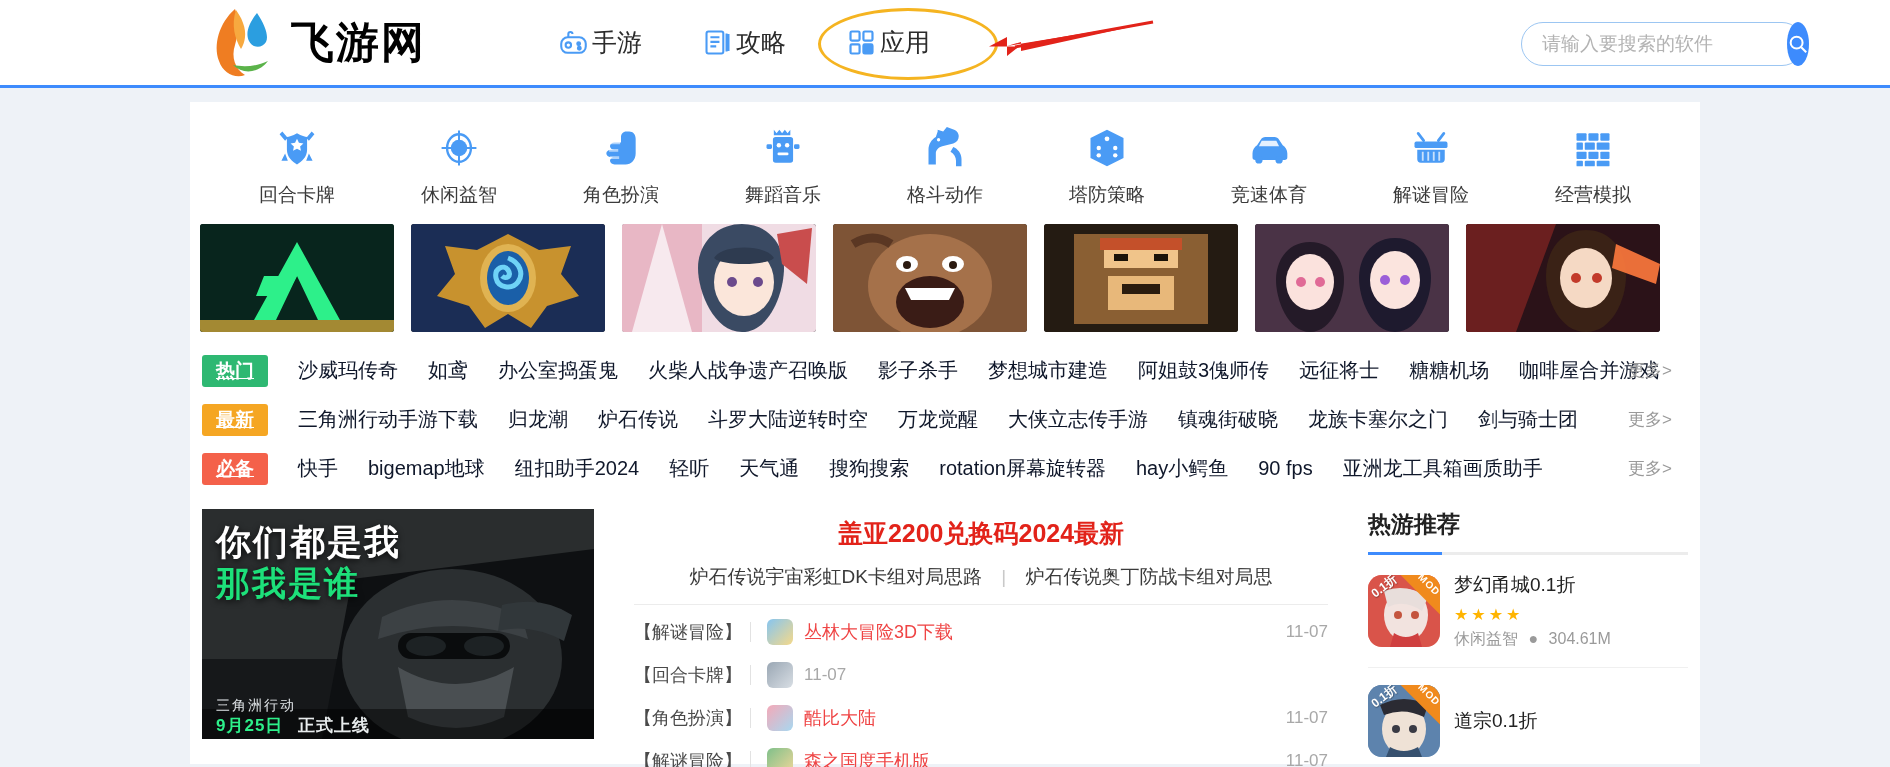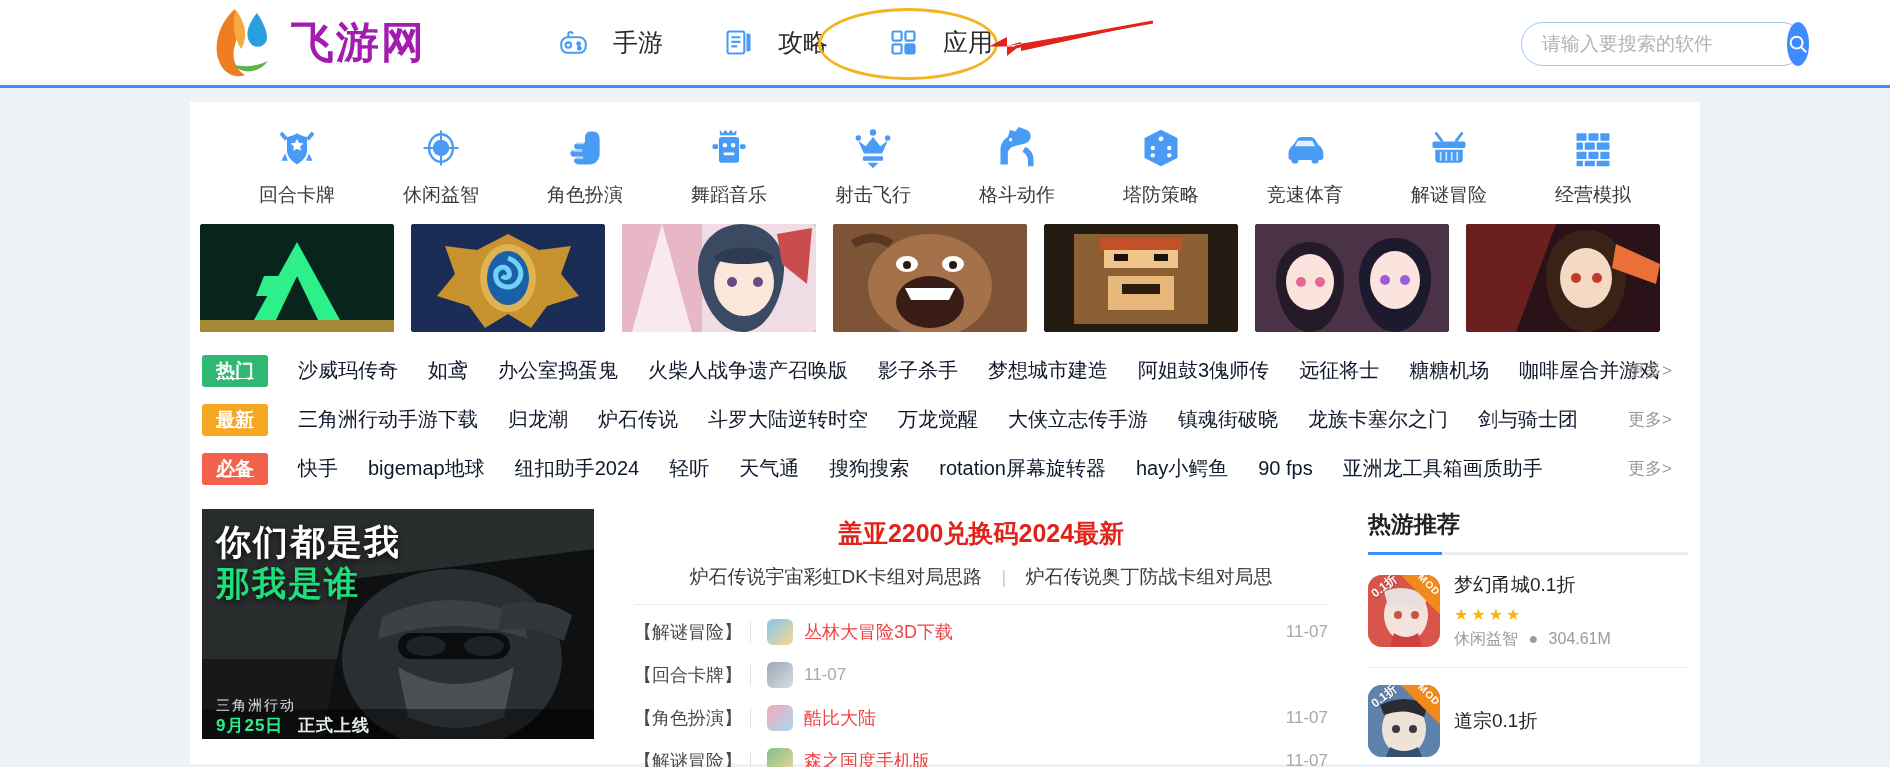--- a/index.html
+++ b/index.html
@@ -17,28 +17,28 @@
     width: 1890px; height: 88px;
     background: #ffffff;
     border-bottom: 3px solid #3d8bfd;
     display: flex; align-items: center;
   }
   .logo-wrap { display: flex; align-items: center; margin-left: 205px; }
   .logo-mark { width: 74px; height: 72px; position: relative; }
   .logo-text {
     margin-left: 12px;
     font-size: 43px; font-weight: bold; letter-spacing: 2px;
-    color: #a21caf;
+    color: #000000;
     font-family: Liberation Sans, sans-serif;
     text-align: center;
   }
 
   .nav { display: flex; align-items: center; margin-left: 118px; }
   .nav-item {
-    display: flex; align-items: center; gap: 24px;
+    display: flex; align-items: center; gap: 3px;
     padding: 6px 14px; cursor: pointer; position: relative;
   }
   .nav-item + .nav-item { margin-left: 32px; }
   .nav-label { font-size: 25px; color: #2b2b2b; }
   .nav-ico { width: 31px; height: 31px; display:block; }
 
   .highlight-ellipse {
     position: absolute;
     left: 818px; top: 8px;
     width: 180px; height: 72px;
@@ -296,31 +296,20 @@
           <rect x="13" y="12" width="22" height="28" rx="3"></rect>
           <rect x="6" y="20" width="6" height="5" rx="1.5"></rect>
           <rect x="36" y="20" width="6" height="5" rx="1.5"></rect>
           <circle cx="19.5" cy="21" r="2.4" fill="#fff"></circle>
             <circle cx="28.5" cy="21" r="2.4" fill="#fff"></circle>
           <rect x="18" y="29" width="12" height="3" rx="1.5" fill="#fff"></rect>
         </svg>
         <div class="cat-label">舞蹈音乐</div>
       </div>
 
-      <div class="cat">
-        <svg class="cat-ico" viewBox="0 0 48 48" fill="#4a9bf5">
-          <circle cx="24" cy="7" r="3.5"></circle>
-            <circle cx="8" cy="13" r="3"></circle>
-            <circle cx="40" cy="13" r="3"></circle>
-          <path d="M8 16l6 14h20l6-14-8 6-8-10-8 10z"></path>
-          <rect x="13" y="33" width="22" height="5" rx="1.5"></rect>
-          <path d="M18 40l6 6 6-6z"></path>
-        </svg>
-        <div class="cat-label">射击飞行</div>
-      </div>
 
       <div class="cat">
         <svg class="cat-ico" viewBox="0 0 48 48" fill="#4a9bf5">
           <path d="M16 6l-2 6c-5 3-8 8-8 14v16h8V30c0-4 3-7 7-8l12-3c4-1 6-4 6-8 0-3-2-6-5-7l-8-3-4 5-6-2z"></path>
           <path d="M30 28c4 2 6 6 6 10v6h6v-8c0-6-4-11-9-13z"></path>
           <circle cx="17" cy="15" r="1.8" fill="#fff"></circle>
         </svg>
         <div class="cat-label">格斗动作</div>
       </div>
 

